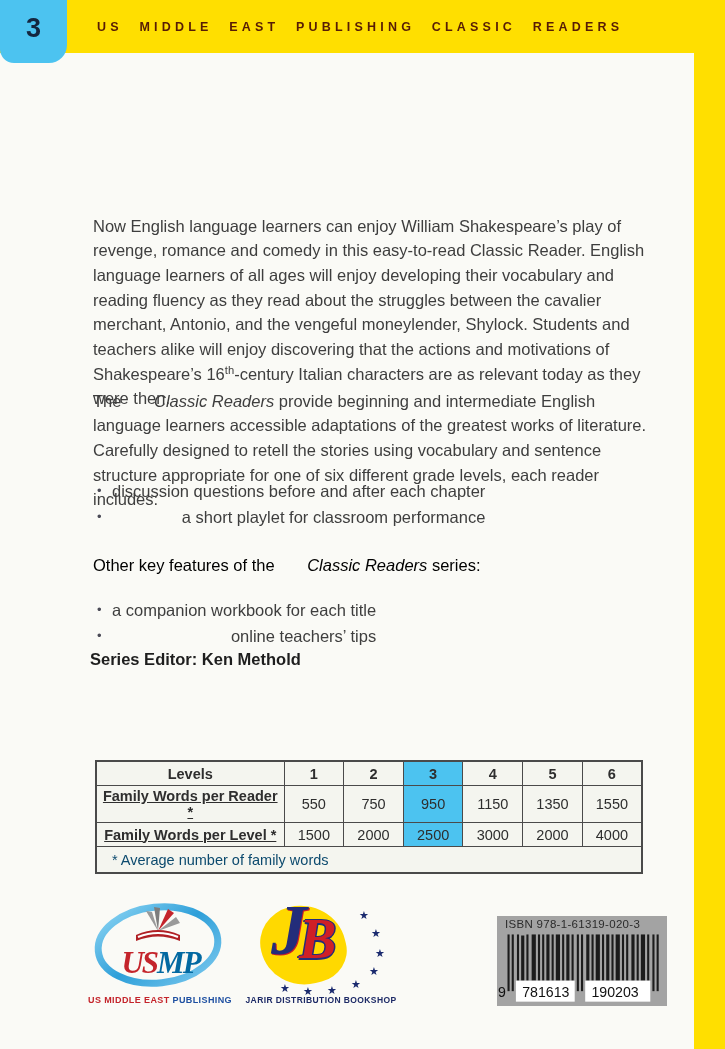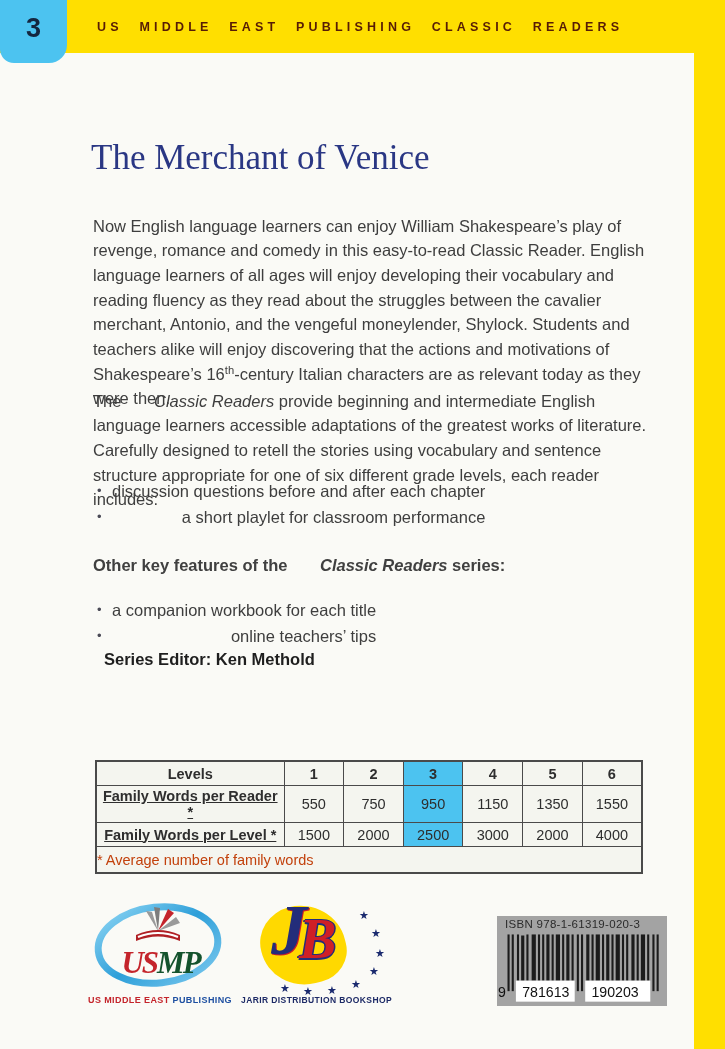--- a/index.html
+++ b/index.html
@@ -33,49 +33,49 @@
   ul.blist{position:absolute;left:83px;margin:12px;padding:0;list-style:none;text-align:right;}
   #ul1{top:466px;}
   #ul2{top:585px;}
   ul.blist li{
     position:relative;padding-left:17px;font-size:16.5px;line-height:26.3px;color:#3e3e3e;
   }
   ul.blist li::before{
     content:"\2022";position:absolute;left:2px;top:0;font-size:13px;color:#4a4a56;
   }
   .subhead{
-    position:absolute;left:93px;top:556px;font-size:16.5px;font-weight:bold;color:#404040;
-  }
-  .editor{position:absolute;left:104px;top:650px;font-size:16.5px;font-weight:bold;color:#1e1e1e;}
+    position:absolute;left:93px;top:556px;font-size:16.5px;font-weight:normal;color:#000000;
+  }
+  .editor{position:absolute;left:90px;top:650px;font-size:16.5px;font-weight:bold;color:#1e1e1e;}
   
   table.levels{
     position:absolute;left:95px;top:760px;width:548px;
     border-collapse:collapse;border:2px solid #4a4a4a;table-layout:fixed;
     font-size:14.5px;color:#2e2e2e;background:#f4f5ef;
   }
   table.levels th,table.levels td{
     border:1.5px solid #4a4a4a;text-align:center;padding:2px 2px;height:19px;
   }
   table.levels col.c-label{width:188px;}
   table.levels th{font-weight:bold;}
   table.levels td.lbl{font-weight:bold;text-decoration:underline;}
   table.levels .hl{background:#4cc3f0;}
   table.levels tr.note-row td{
-    text-align:left;padding-left:0;font-weight:normal;height:21px;font-size:14.5px;color:#c2410c;
+    text-align:left;padding-left:15px;font-weight:normal;height:21px;font-size:14.5px;color:#0c4a6e;
   }
   
   .usmp{position:absolute;left:88px;top:899px;width:145px;height:106px;}
   .usmp svg{position:absolute;left:0;top:0;}
   .usmp .acronym{
     position:absolute;left:0;top:46px;width:100%;text-align:center;
     font-family:"Liberation Serif",serif;font-style:italic;font-weight:bold;
     font-size:31px;letter-spacing:-2px;
   }
   .usmp .acronym .us{color:#c4242b;}
-  .usmp .acronym .mp{color:#14532d;}
+  .usmp .acronym .mp{color:#0369a1;}
   .usmp .caption{
     position:absolute;left:0;bottom:0;width:100%;text-align:left;
     font-size:9px;font-weight:bold;letter-spacing:.4px;white-space:nowrap;
   }
   .usmp .caption .red{color:#c4242b;}
   .usmp .caption .blue{color:#1d4fa1;}
   .jarir{position:absolute;left:247px;top:897px;width:145px;height:108px;}
   .jarir .blob{
     position:absolute;left:14px;top:8px;width:84px;height:80px;background:#ffd900;
     border-radius:48% 60% 42% 58%;transform:rotate(-14deg);
@@ -85,21 +85,21 @@
   .jarir .j{
     position:absolute;left:24px;top:-8px;font-size:72px;color:#232d7a;
     text-shadow:1px 1px 0 #cf1f26;
   }
   .jarir .b{
     position:absolute;left:52px;top:10px;font-size:56px;color:#cf1f26;
     text-shadow:-1.5px 0 0 #232d7a,1.5px 0 0 #232d7a,0 -1.5px 0 #232d7a,0 1.5px 0 #232d7a;
   }
   .jarir .star{position:absolute;font-size:11px;color:#1a2a6e;}
   .jarir .caption{
-    position:absolute;left:-6px;bottom:0;width:160px;
+    position:absolute;left:-6px;bottom:0;width:160px;text-align:center;
     font-size:8.5px;font-weight:bold;color:#1d2a66;letter-spacing:.4px;white-space:nowrap;
   }
   
   .isbn-block{position:absolute;left:497px;top:916px;width:170px;background:#a3a3a3;padding:2px 0 4px 0;}
   .isbn-label{font-size:11.5px;color:#2b2b2b;letter-spacing:.3px;margin:0 0 2px 8px;white-space:nowrap;}
   .barcode{display:block;}
   .barcode rect.bar{fill:#1c1c1c;}
   .barcode text{font-family:"Liberation Sans",sans-serif;font-size:13.5px;fill:#111;}
 </style>
 </head>
@@ -107,21 +107,20 @@
 
 <div class="page">
 
   <div class="header-band"></div>
   <div class="right-strip"></div>
   <div class="level-tab">
     <span>3</span>
   </div>
   <div class="header-title">US MIDDLE EAST PUBLISHING CLASSIC READERS</div>
 
-  <div class="book-title">The Merchant of Venice</div>
 
   <p class="para" id="p1"><span>Now English language learners can enjoy William Shakespeare’s play of revenge, romance and comedy in this easy-to-read Classic Reader. English language learners of all ages will enjoy developing their vocabulary and reading fluency as they read about the struggles between the cavalier merchant, Antonio, and the vengeful moneylender, Shylock. Students and teachers alike will enjoy discovering that the actions and motivations of Shakespeare’s 16</span><span class="sup">th</span><span>-century Italian characters are as relevant today as they were then.</span></p>
 
   <p class="para" id="p2"><span>The </span><span class="ital">Classic Readers</span><span> provide beginning and intermediate English language learners accessible adaptations of the greatest works of literature. Carefully designed to retell the stories using vocabulary and sentence structure appropriate for one of six different grade levels, each reader includes:</span></p>
 
   <ul class="blist" id="ul1">
     <li>discussion questions before and after each chapter</li>
     <li>a short playlet for classroom performance</li>
   </ul>
 

